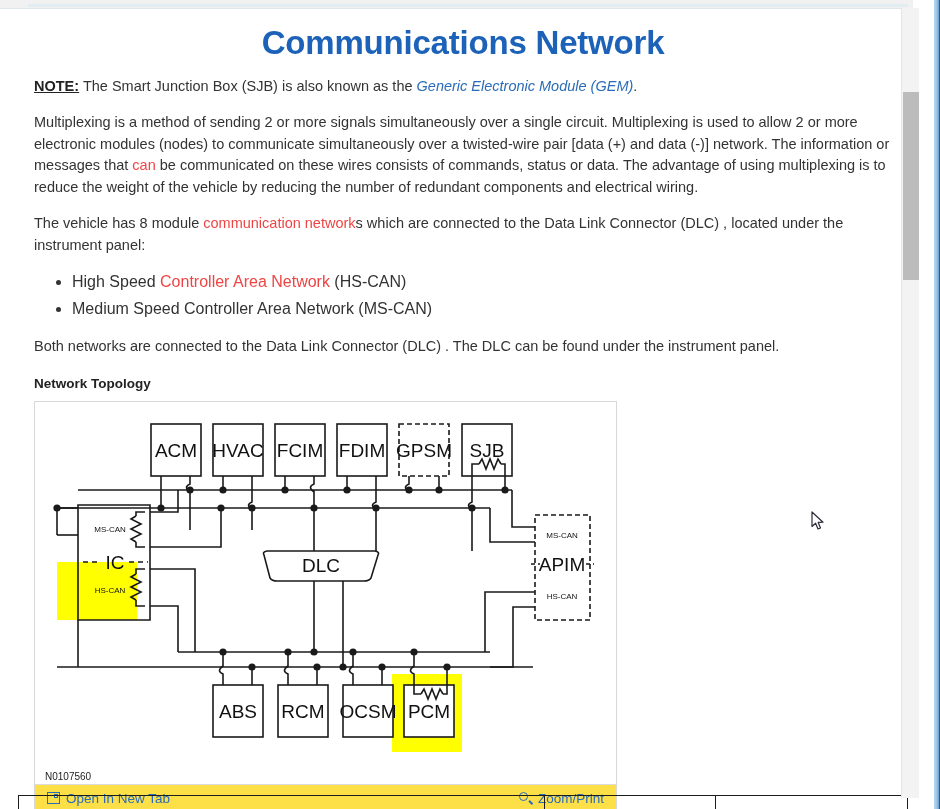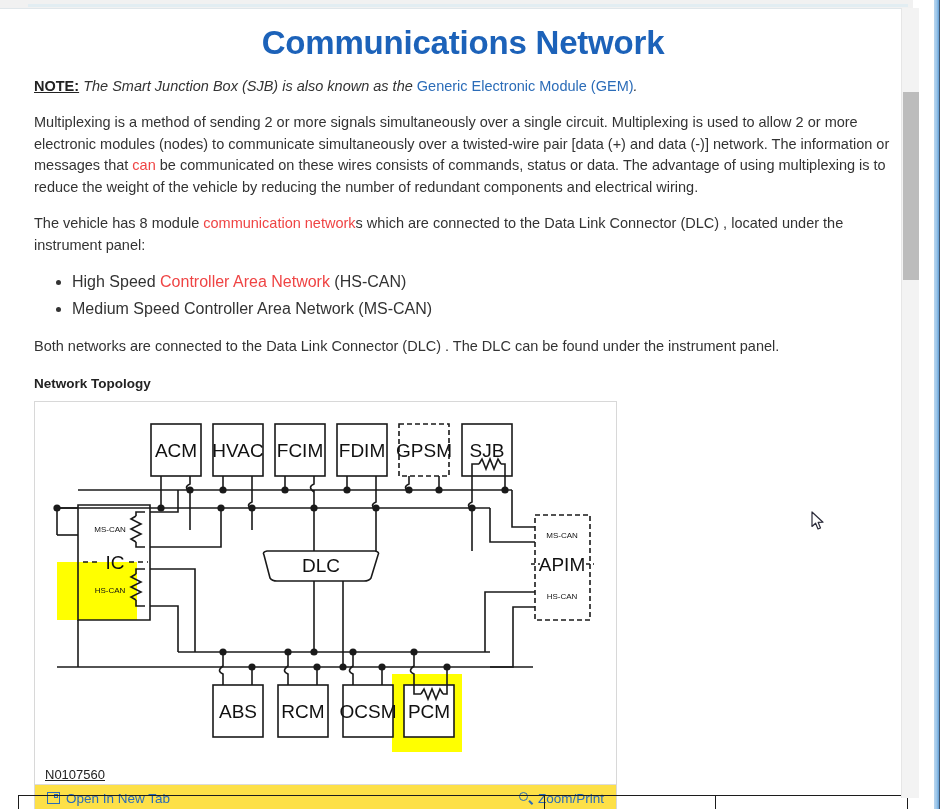--- a/index.html
+++ b/index.html
@@ -51,28 +51,28 @@
     margin: 16px 0 14px 0;
     letter-spacing: -0.2px;
   }
   p.body-text, .note-line {
     color: #333333;
     font-size: 14.5px;
     line-height: 1.5;
     margin: 0 0 14px 0;
   }
   .note-label { font-weight: bold; color: #222; text-decoration: underline; }
-  .note-italic { font-style: italic; color: #333; }
+  .note-italic { color: #333; }
   a.link, .link {
     color: #ef4444;
     text-decoration: none;
     cursor: pointer;
   }
   a.link-italic {
-    color: #2b6cb8; text-decoration: none; cursor: pointer;
+    color: #2b6cb8; font-style: italic; text-decoration: none; cursor: pointer;
   }
   ul.net-list {
     margin: 0 0 14px 0; padding-left: 38px;
     color: #333; font-size: 16px; line-height: 1.55;
   }
   ul.net-list li { margin: 0 0 2px 0; }
   h3.subhead {
     font-size: 13.5px; font-weight: bold; color: #222;
     margin: 18px 0 10px 0;
   }
@@ -83,21 +83,21 @@
     border: 1px solid #d8d8d8;
     background: #ffffff;
     box-sizing: border-box;
   }
   .figure-svg-wrap {
     position: absolute; top: 0; left: 0; width: 581px; height: 375px;
     overflow: hidden;
   }
   .fig-id {
     position: absolute; left: 10px; bottom: 30px;
-    font-size: 13px; color: #222; font-family: "Liberation Sans", sans-serif; text-decoration: underline;
+    font-size: 10px; color: #222; font-family: "Liberation Sans", sans-serif;
   }
   .fig-toolbar {
     position: absolute; left: 0; bottom: 0; width: 581px; height: 28px;
     border-top: 1px solid #dcdcdc;
     background: #fde047;
     display: flex; align-items: center; justify-content: space-between;
     padding: 0 12px; box-sizing: border-box;
   }
   .tool-link {
     display: flex; align-items: center; gap: 6px;

